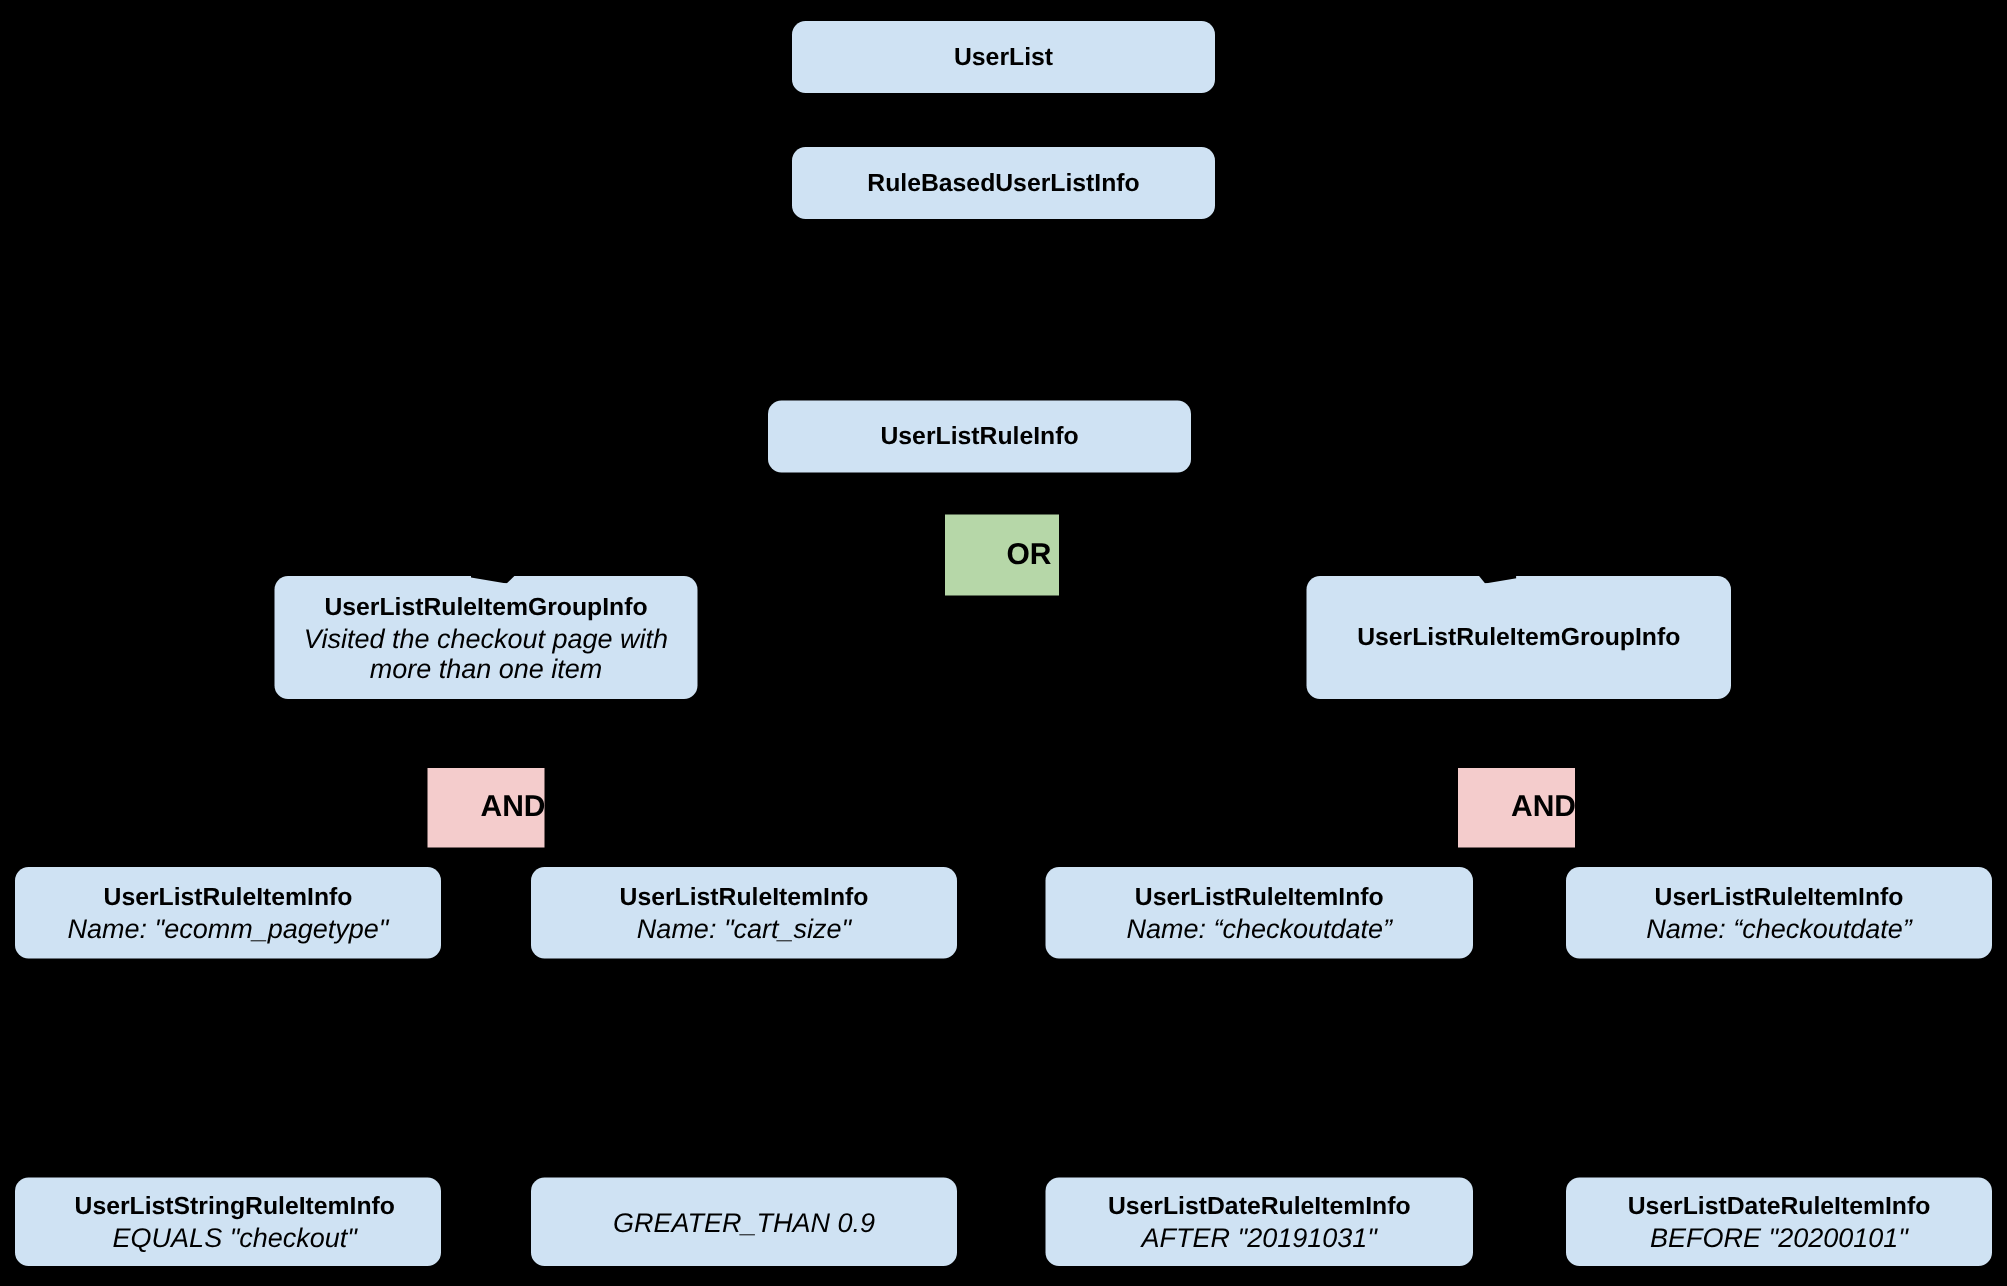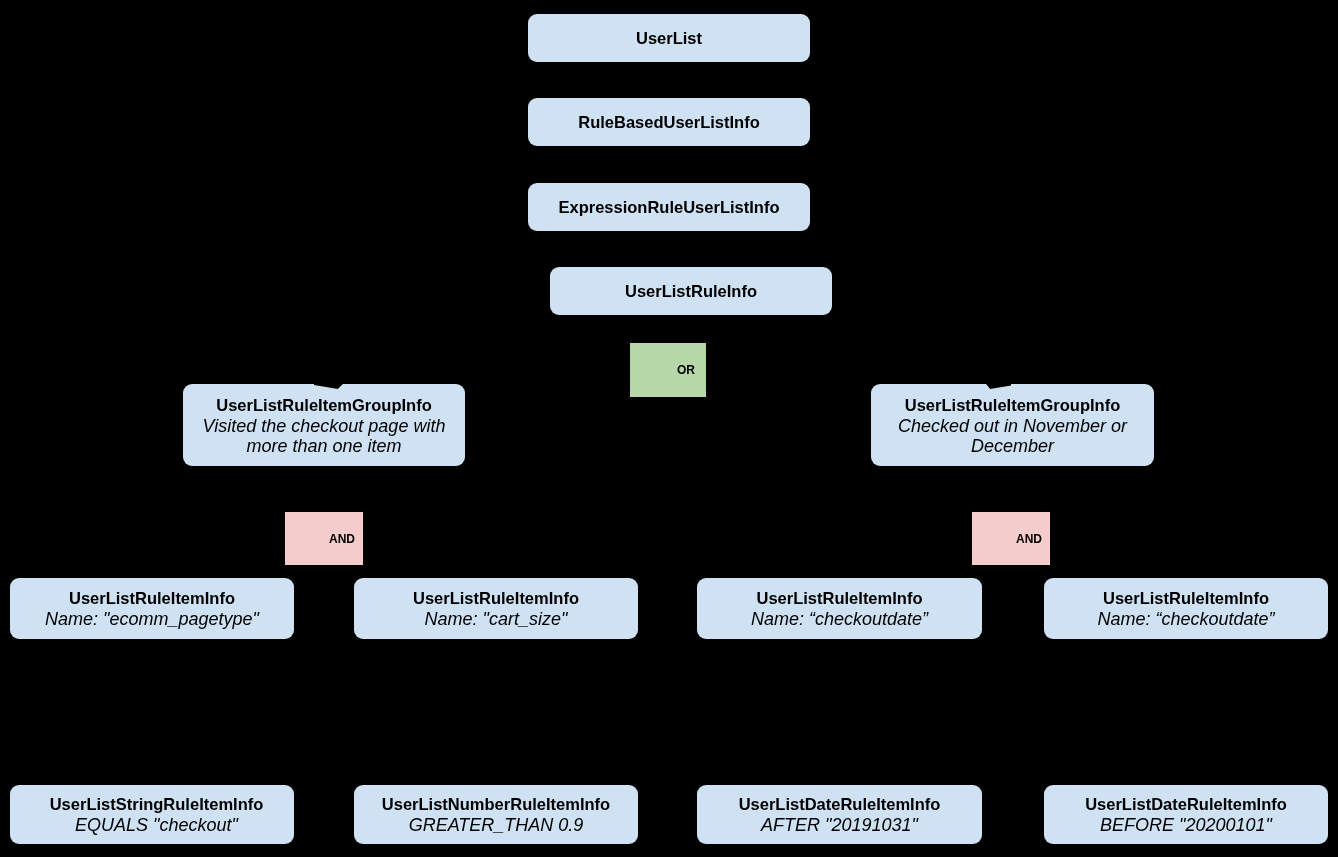--- a/index.html
+++ b/index.html
@@ -38,40 +38,40 @@
     font-style: italic;
     font-size: 18px;
     line-height: 20px;
   }
   .op {
     position: absolute;
     display: flex;
     align-items: center;
     justify-content: center;
     font-weight: 700;
-    font-size: 12px;
+    font-size: 20px;
     box-sizing: border-box;
     padding-left: 36px;
   }
   .op-or  { background: #b6d7a8; }
   .op-and { background: #f4cccc; text-align: center; }
 
   
   .notch {
     position: absolute;
     background: #000;
   }
   .notch-left  { clip-path: polygon(0 15%, 100% 0, 72% 100%, 0 55%); }
   .notch-right { clip-path: polygon(0 0, 100% 25%, 100% 65%, 28% 100%); }
 
   
   #chain-0 { left: 528px; top: 14px;  width: 282px; height: 48px; }
   #chain-1 { left: 528px; top: 98px;  width: 282px; height: 48px; }
   #chain-2 { left: 528px; top: 183px; width: 282px; height: 48px; }
-  #chain-3 { left: 550px; top: 267px; width: 282px; height: 48px; }
+  #chain-3 { left: 512px; top: 267px; width: 282px; height: 48px; }
 
   #or-box  { left: 630px; top: 343px; width: 76px;  height: 54px; }
 
   #group-0 { left: 183px; top: 384px; width: 282px; height: 82px; }
   #group-1 { left: 871px; top: 384px; width: 283px; height: 82px; }
 
   #and-0   { left: 285px; top: 512px; width: 78px; height: 53px; }
   #and-1   { left: 972px; top: 512px; width: 78px; height: 53px; }
 
   #item-0  { left: 10px;   top: 578px; width: 284px; height: 61px; }
@@ -91,38 +91,34 @@
 <body>
 
 <div id="canvas">
 
   <div class="node" id="chain-0">
     <span class="title">UserList</span>
   </div>
   <div class="node" id="chain-1">
     <span class="title">RuleBasedUserListInfo</span>
   </div>
-  <div class="node" id="chain-2">
-    <span class="title">ExpressionRuleUserListInfo</span>
-  </div>
   <div class="node" id="chain-3">
     <span class="title">UserListRuleInfo</span>
   </div>
 
   <div class="op op-or" id="or-box">
     <span>OR</span>
   </div>
 
   <div class="node" id="group-0">
     <span class="title">UserListRuleItemGroupInfo</span>
     <span class="note">Visited the checkout page with more than one item</span>
   </div>
   <div class="node" id="group-1">
     <span class="title">UserListRuleItemGroupInfo</span>
-    <span class="note">Checked out in November or December</span>
   </div>
 
   <div class="notch notch-left" id="notch-0"></div>
   <div class="notch notch-right" id="notch-1"></div>
 
   <div class="op op-and" id="and-0">
     <span>AND</span>
   </div>
   <div class="op op-and" id="and-1">
     <span>AND</span>
@@ -143,21 +139,20 @@
   <div class="node" id="item-3">
     <span class="title">UserListRuleItemInfo</span>
     <span class="note">Name: “checkoutdate”</span>
   </div>
 
   <div class="node" id="leaf-0">
     <span class="title">UserListStringRuleItemInfo</span>
     <span class="note">EQUALS "checkout"</span>
   </div>
   <div class="node" id="leaf-1">
-    <span class="title">UserListNumberRuleItemInfo</span>
     <span class="note">GREATER_THAN 0.9</span>
   </div>
   <div class="node" id="leaf-2">
     <span class="title">UserListDateRuleItemInfo</span>
     <span class="note">AFTER "20191031"</span>
   </div>
   <div class="node" id="leaf-3">
     <span class="title">UserListDateRuleItemInfo</span>
     <span class="note">BEFORE "20200101"</span>
   </div>

